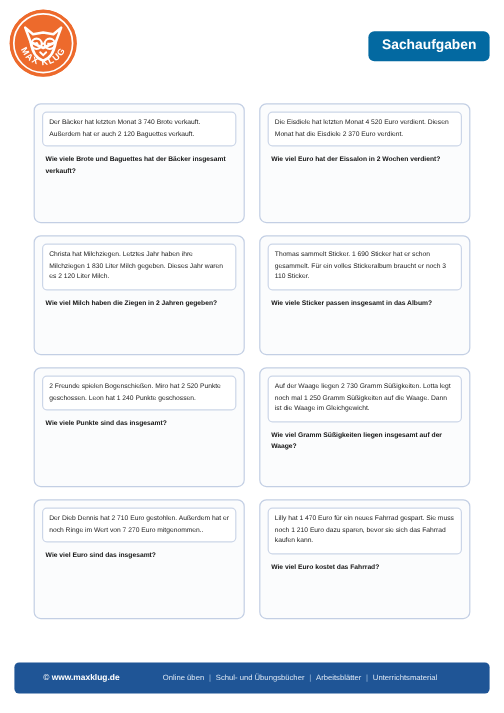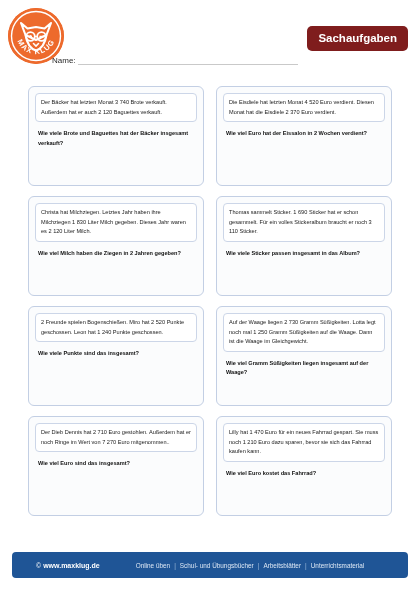--- a/index.html
+++ b/index.html
@@ -55,21 +55,21 @@
     color: #8fb0d8;
     font-size: 9px;
     letter-spacing: 0.5px;
     line-height: 1;
   }
 
   .badge {
     position: absolute;
     right: 12px;
     top: 26px;
-    background: #7f1d1d;
+    background: #0369a1;
     color: #ffffff;
     font-size: 11.5px;
     font-weight: bold;
     padding: 6px 11px 7px 11px;
     border-radius: 5px;
     white-space: nowrap;
   }
 
   
   .logo {
@@ -208,24 +208,20 @@
 
         <defs>
           <path id="arcpath" d="M 9 31 A 19.5 19.5 0 0 0 47 31"></path>
         </defs>
         <text font-family="Liberation Sans, sans-serif" font-size="7.4" font-weight="bold" fill="#ffffff" letter-spacing="1.1">
           <textPath href="#arcpath" startOffset="50%" text-anchor="middle">MAX KLUG</textPath>
         </text>
       </svg>
     </div>
 
-    <div class="name-row">
-      <span class="name-label">Name:</span>
-      <span class="name-line"></span>
-    </div>
   </div>
 
   <div class="grid">
 
     <div class="task">
       <div class="task-statement">Der Bäcker hat letzten Monat 3 740 Brote verkauft. Außerdem hat er auch 2 120 Baguettes verkauft.</div>
       <div class="task-question">Wie viele Brote und Baguettes hat der Bäcker insgesamt verkauft?</div>
     </div>
 
     <div class="task">

